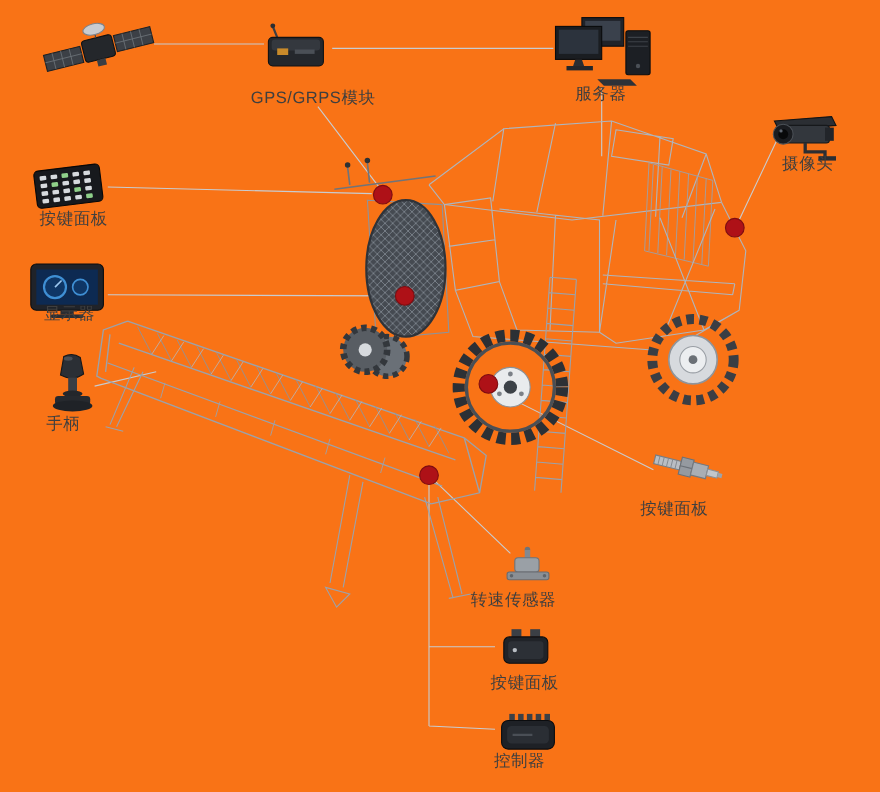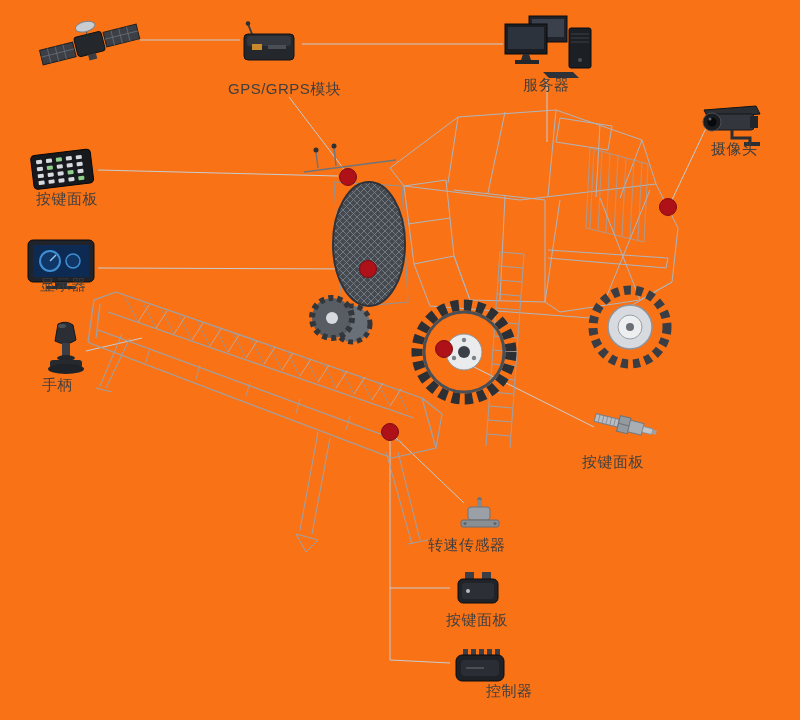--- a/index.html
+++ b/index.html
@@ -257,15 +257,15 @@
 
   <div class="label" style="left:228px;top:80px">GPS/GRPS模块</div>
   <div class="label" style="left:523px;top:76px">服务器</div>
   <div class="label" style="left:711px;top:140px">摄像头</div>
   <div class="label" style="left:36px;top:190px">按键面板</div>
   <div class="label" style="left:40px;top:276px">显示器</div>
   <div class="label" style="left:42px;top:376px">手柄</div>
   <div class="label" style="left:582px;top:453px">按键面板</div>
   <div class="label" style="left:428px;top:536px">转速传感器</div>
   <div class="label" style="left:446px;top:611px">按键面板</div>
-  <div class="label" style="left:486px;top:682px">控制器</div>
+  <div class="label" style="left:449px;top:682px">控制器</div>
 
 </div>
 
 </body></html>

